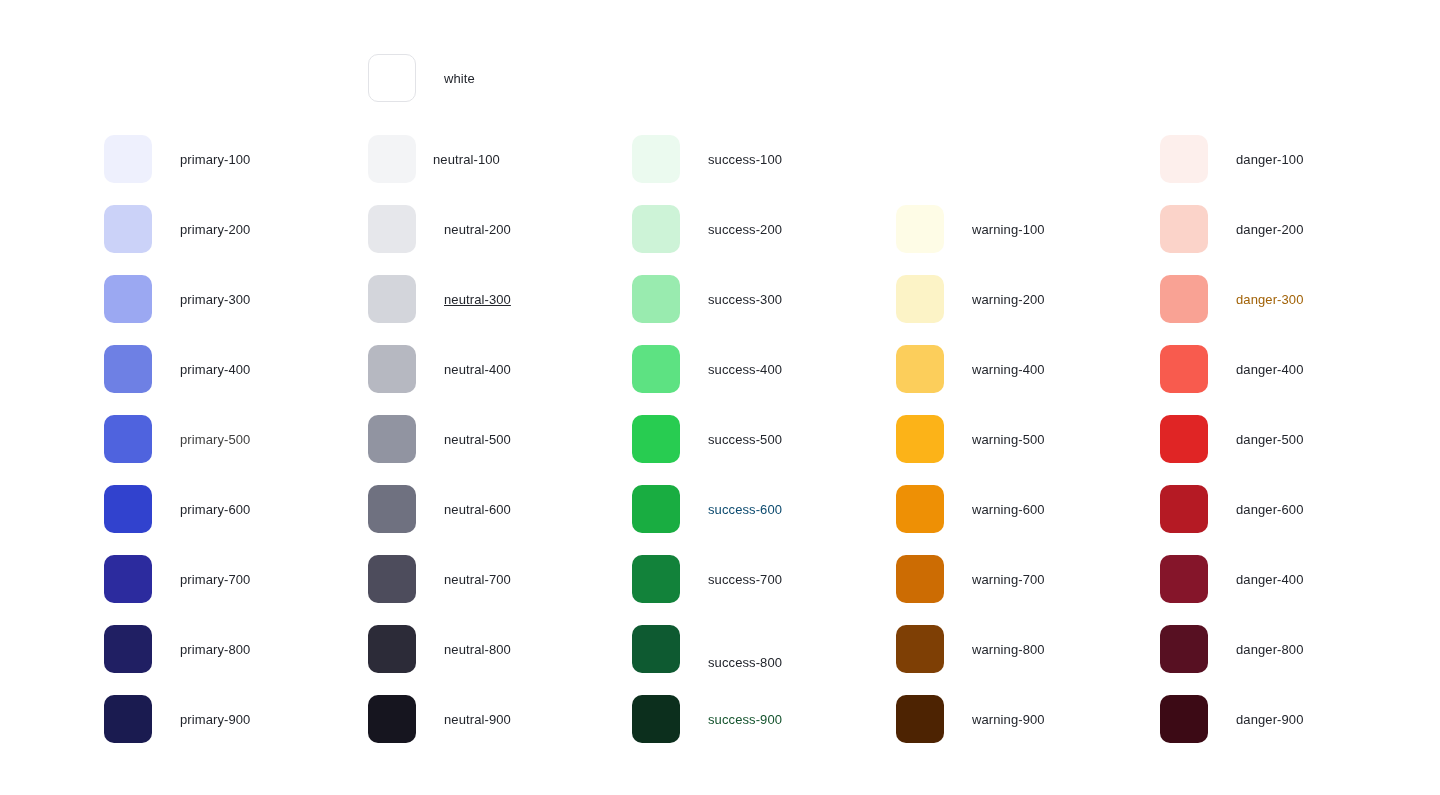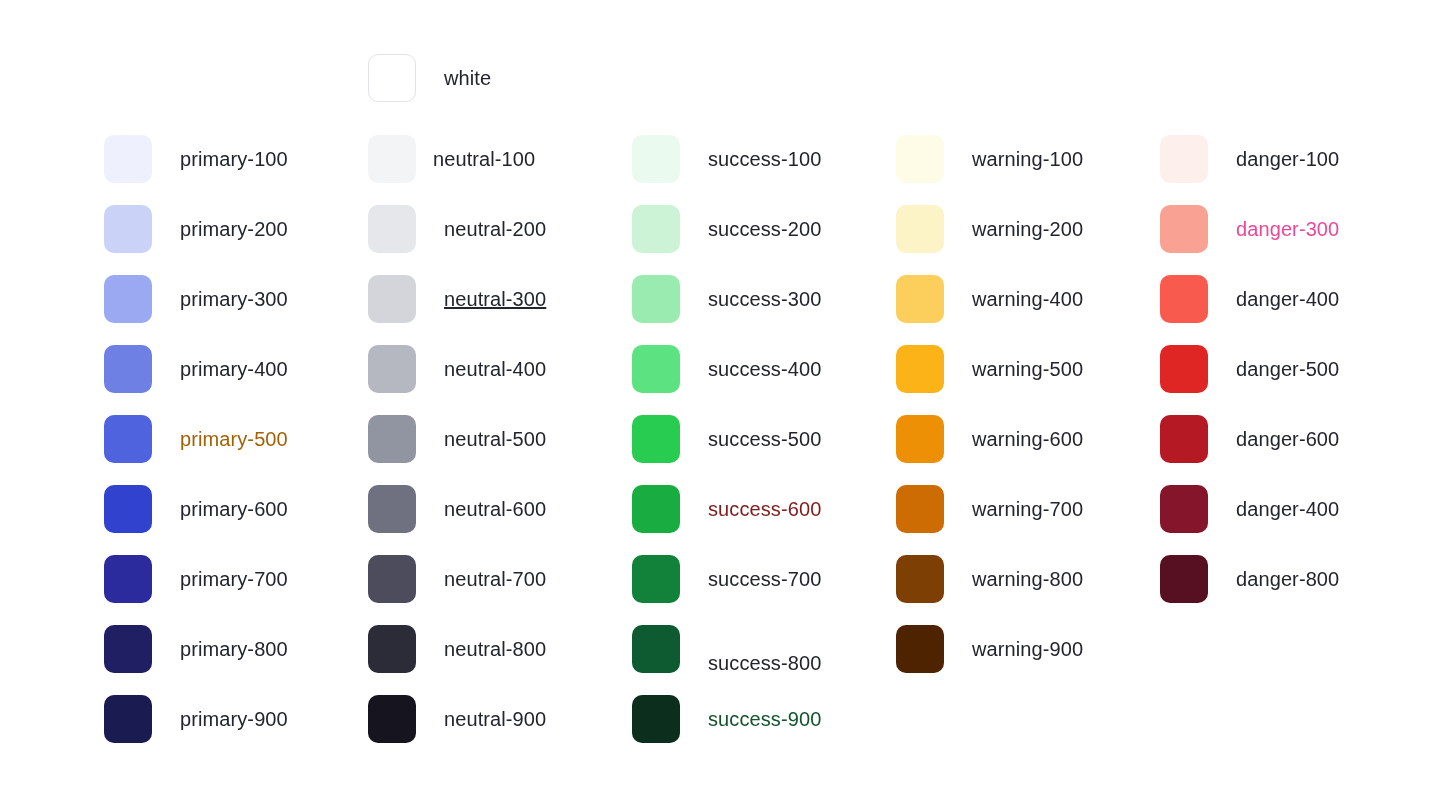--- a/index.html
+++ b/index.html
@@ -35,41 +35,42 @@
     position: absolute;
     left: 104px;
     top: 124px;
     display: flex;
     width: 1336px;
   }
   .ramp-column {
     width: 264px;
     display: flex;
     flex-direction: column;
+    justify-content: flex-end;
   }
 
   .swatch-row {
     height: 70px;
     display: flex;
     align-items: center;
   }
 
   .swatch {
     width: 48px;
     height: 48px;
     border-radius: 10px;
     flex: 0 0 48px;
   }
   .swatch.outlined {
     border: 1px solid #E2E3E7;
   }
 
   .swatch-label {
     margin-left: 28px;
-    font-size: 20px;
+    font-size: 13px;
     line-height: 1;
     color: #22252C;
     letter-spacing: 0.1px;
     white-space: nowrap;
   }
 </style>
 </head>
 <body>
 
 <div id="palette-root" style="background: rgb(255, 255, 255);">
@@ -92,21 +93,21 @@
         <div class="swatch-row">
           <div class="swatch" style="background: rgb(155, 168, 242);"></div>
           <div class="swatch-label" style="color: rgb(34, 37, 44);">primary-300</div>
         </div>
         <div class="swatch-row">
           <div class="swatch" style="background: rgb(110, 128, 228);"></div>
           <div class="swatch-label" style="color: rgb(34, 37, 44);">primary-400</div>
         </div>
         <div class="swatch-row">
           <div class="swatch" style="background: rgb(79, 99, 222);"></div>
-          <div class="swatch-label" style="color: #a16207;">primary-500</div>
+          <div class="swatch-label" style="color: #404040;">primary-500</div>
         </div>
         <div class="swatch-row">
           <div class="swatch" style="background: rgb(49, 66, 206);"></div>
           <div class="swatch-label" style="color: rgb(34, 37, 44);">primary-600</div>
         </div>
         <div class="swatch-row">
           <div class="swatch" style="background: rgb(44, 43, 158);"></div>
           <div class="swatch-label" style="color: rgb(34, 37, 44);">primary-700</div>
         </div>
         <div class="swatch-row">
@@ -172,21 +173,21 @@
         <div class="swatch-row">
           <div class="swatch" style="background: rgb(93, 226, 130);"></div>
           <div class="swatch-label" style="color: rgb(34, 37, 44);">success-400</div>
         </div>
         <div class="swatch-row">
           <div class="swatch" style="background: rgb(40, 204, 81);"></div>
           <div class="swatch-label" style="color: rgb(34, 37, 44);">success-500</div>
         </div>
         <div class="swatch-row">
           <div class="swatch" style="background: rgb(25, 173, 65);"></div>
-          <div class="swatch-label" style="color: #7f1d1d;">success-600</div>
+          <div class="swatch-label" style="color: #0c4a6e;">success-600</div>
         </div>
         <div class="swatch-row">
           <div class="swatch" style="background: rgb(18, 130, 58);"></div>
           <div class="swatch-label" style="color: rgb(34, 37, 44);">success-700</div>
         </div>
         <div class="swatch-row">
           <div class="swatch" style="background: rgb(14, 90, 49);"></div>
           <div class="swatch-label" style="color: rgb(34, 37, 44); margin-top: 27px;">success-800</div>
         </div>
         <div class="swatch-row">
@@ -227,22 +228,26 @@
           <div class="swatch" style="background: rgb(77, 35, 2);"></div>
           <div class="swatch-label" style="color: rgb(34, 37, 44);">warning-900</div>
         </div>
       </div>
       <div class="ramp-column">
         <div class="swatch-row">
           <div class="swatch" style="background: rgb(253, 239, 236);"></div>
           <div class="swatch-label" style="color: rgb(34, 37, 44);">danger-100</div>
         </div>
         <div class="swatch-row">
+          <div class="swatch" style="background: rgb(251, 211, 201);"></div>
+          <div class="swatch-label" style="color: rgb(34, 37, 44);">danger-200</div>
+        </div>
+        <div class="swatch-row">
           <div class="swatch" style="background: rgb(249, 162, 148);"></div>
-          <div class="swatch-label" style="color: #ec4899;">danger-300</div>
+          <div class="swatch-label" style="color: #a16207;">danger-300</div>
         </div>
         <div class="swatch-row">
           <div class="swatch" style="background: rgb(248, 91, 78);"></div>
           <div class="swatch-label" style="color: rgb(34, 37, 44);">danger-400</div>
         </div>
         <div class="swatch-row">
           <div class="swatch" style="background: rgb(224, 37, 37);"></div>
           <div class="swatch-label" style="color: rgb(34, 37, 44);">danger-500</div>
         </div>
         <div class="swatch-row">
@@ -250,16 +255,20 @@
           <div class="swatch-label" style="color: rgb(34, 37, 44);">danger-600</div>
         </div>
         <div class="swatch-row">
           <div class="swatch" style="background: rgb(133, 21, 42);"></div>
           <div class="swatch-label" style="color: rgb(34, 37, 44);">danger-400</div>
         </div>
         <div class="swatch-row">
           <div class="swatch" style="background: rgb(87, 16, 34);"></div>
           <div class="swatch-label" style="color: rgb(34, 37, 44);">danger-800</div>
         </div>
+        <div class="swatch-row">
+          <div class="swatch" style="background: rgb(60, 10, 21);"></div>
+          <div class="swatch-label" style="color: rgb(34, 37, 44);">danger-900</div>
+        </div>
       </div>
     </div>
 
 </div>
 
 </body></html>

